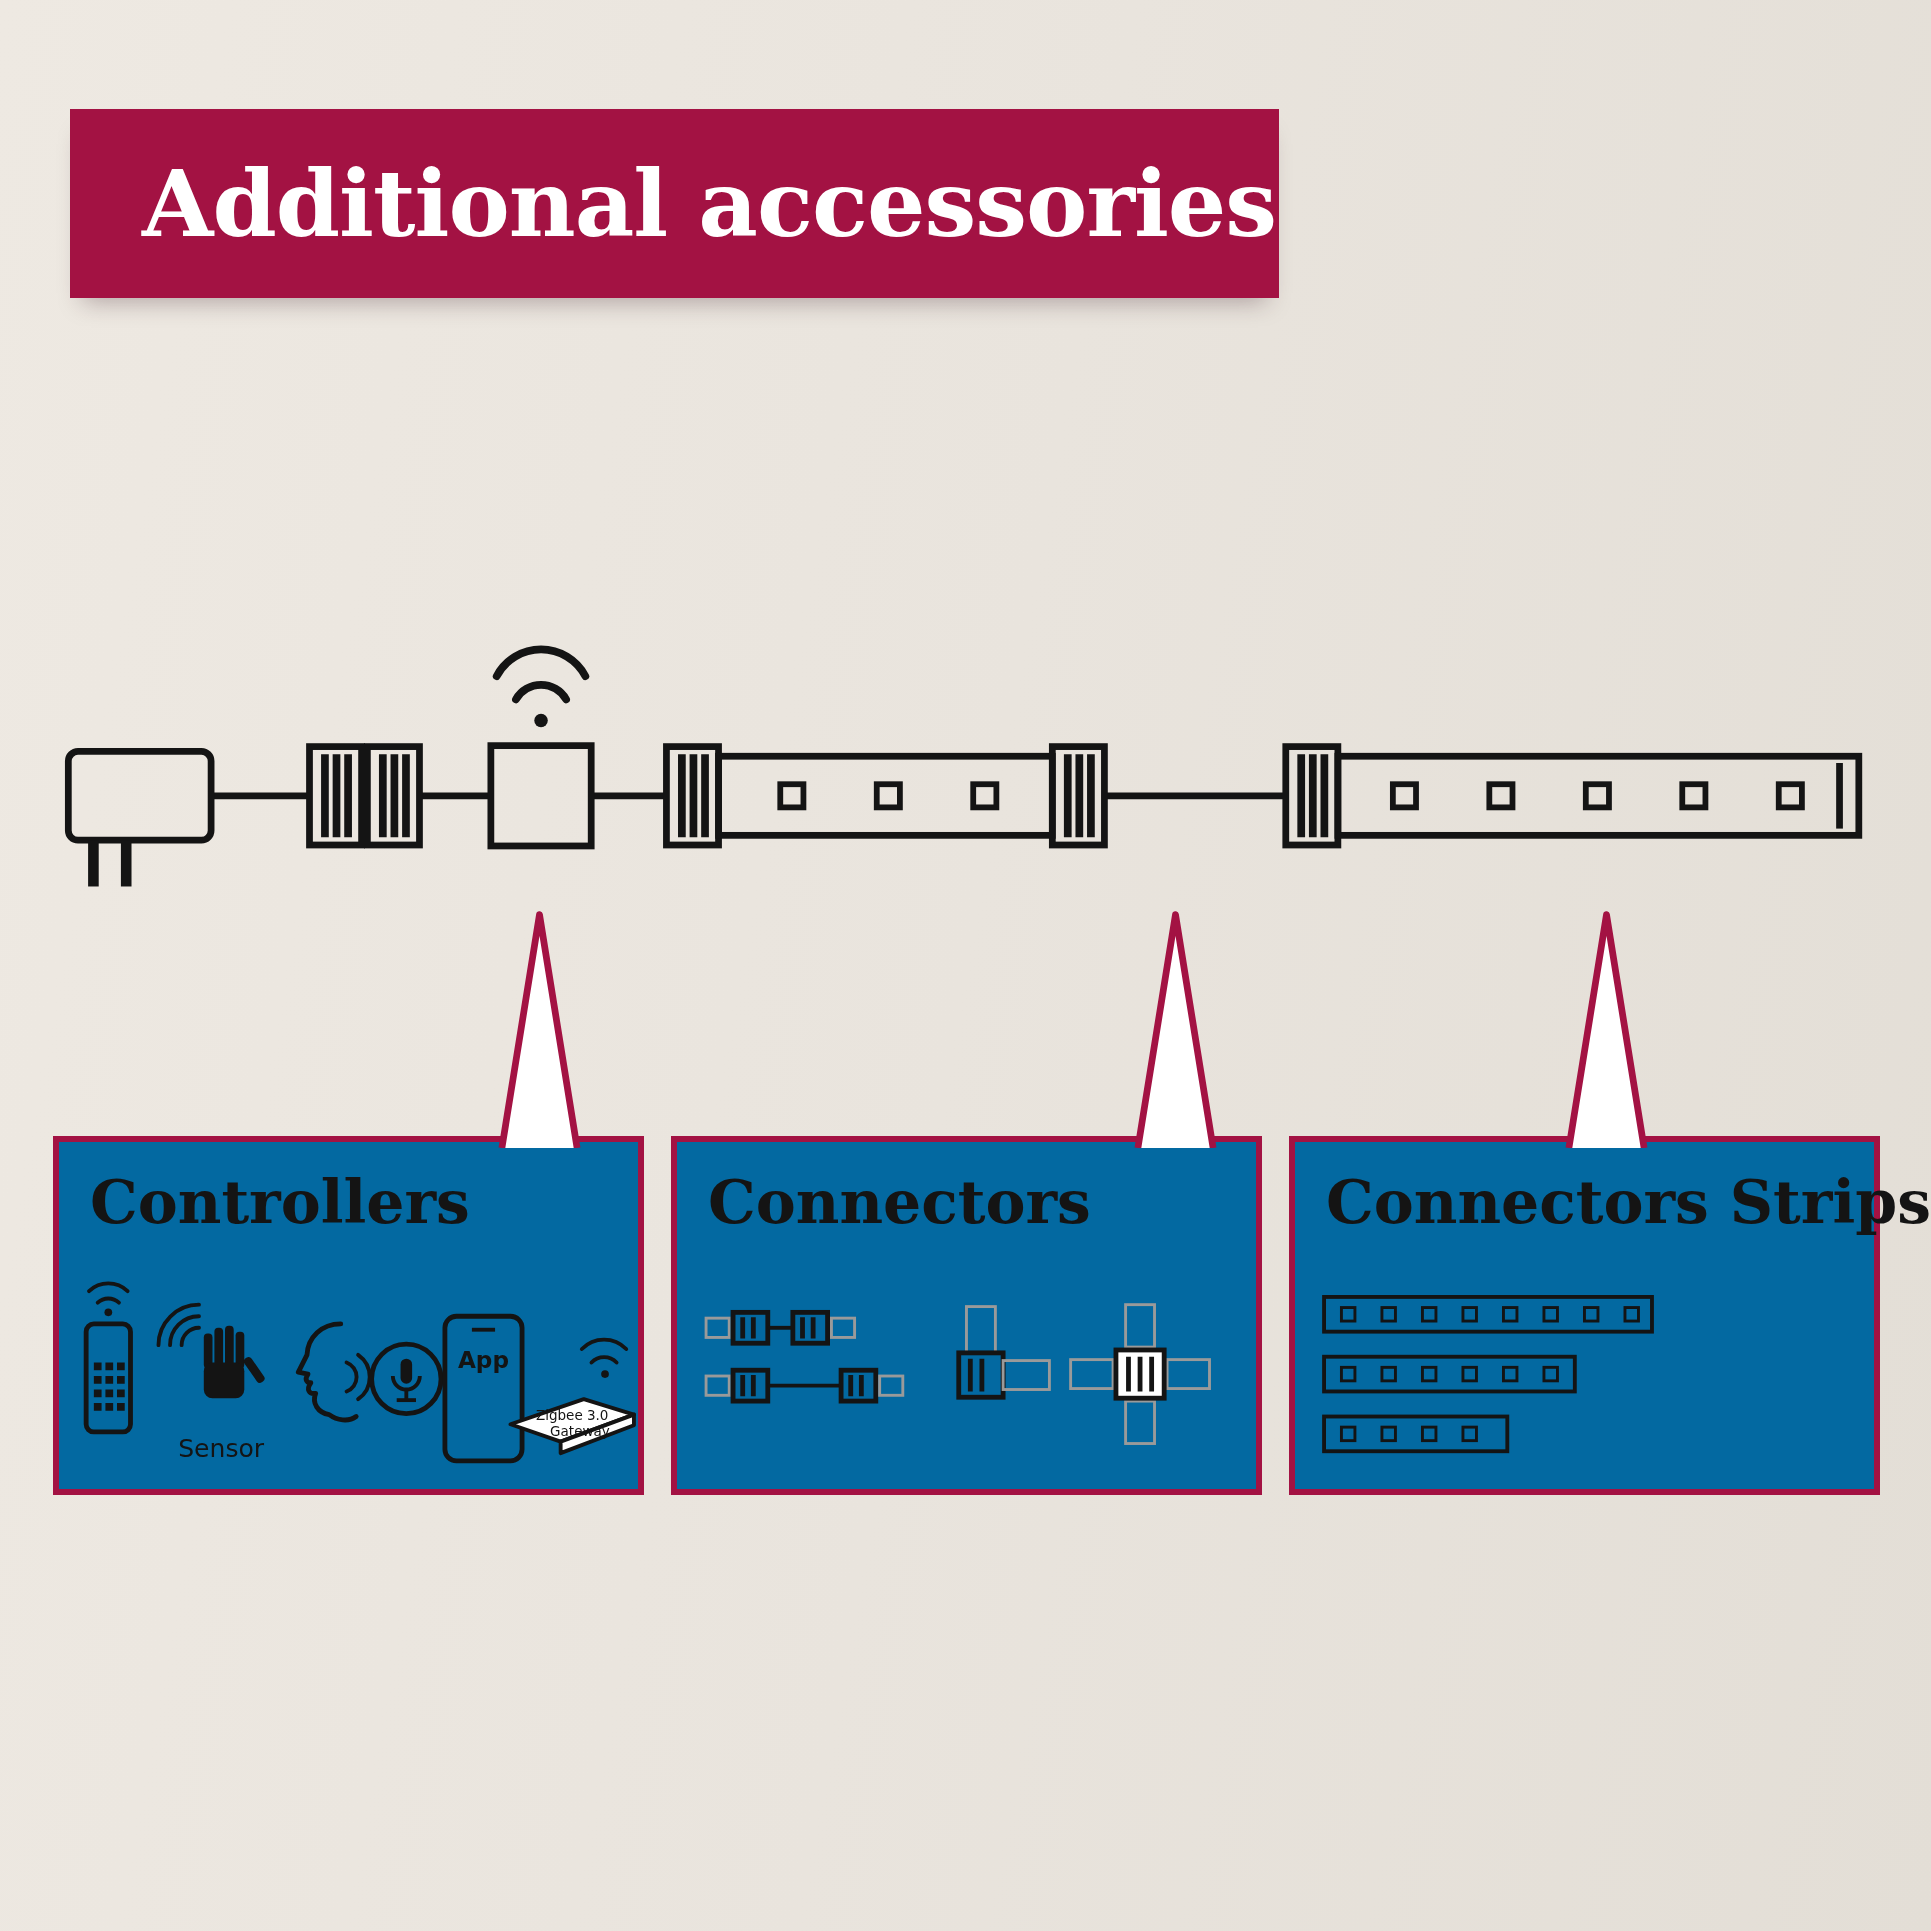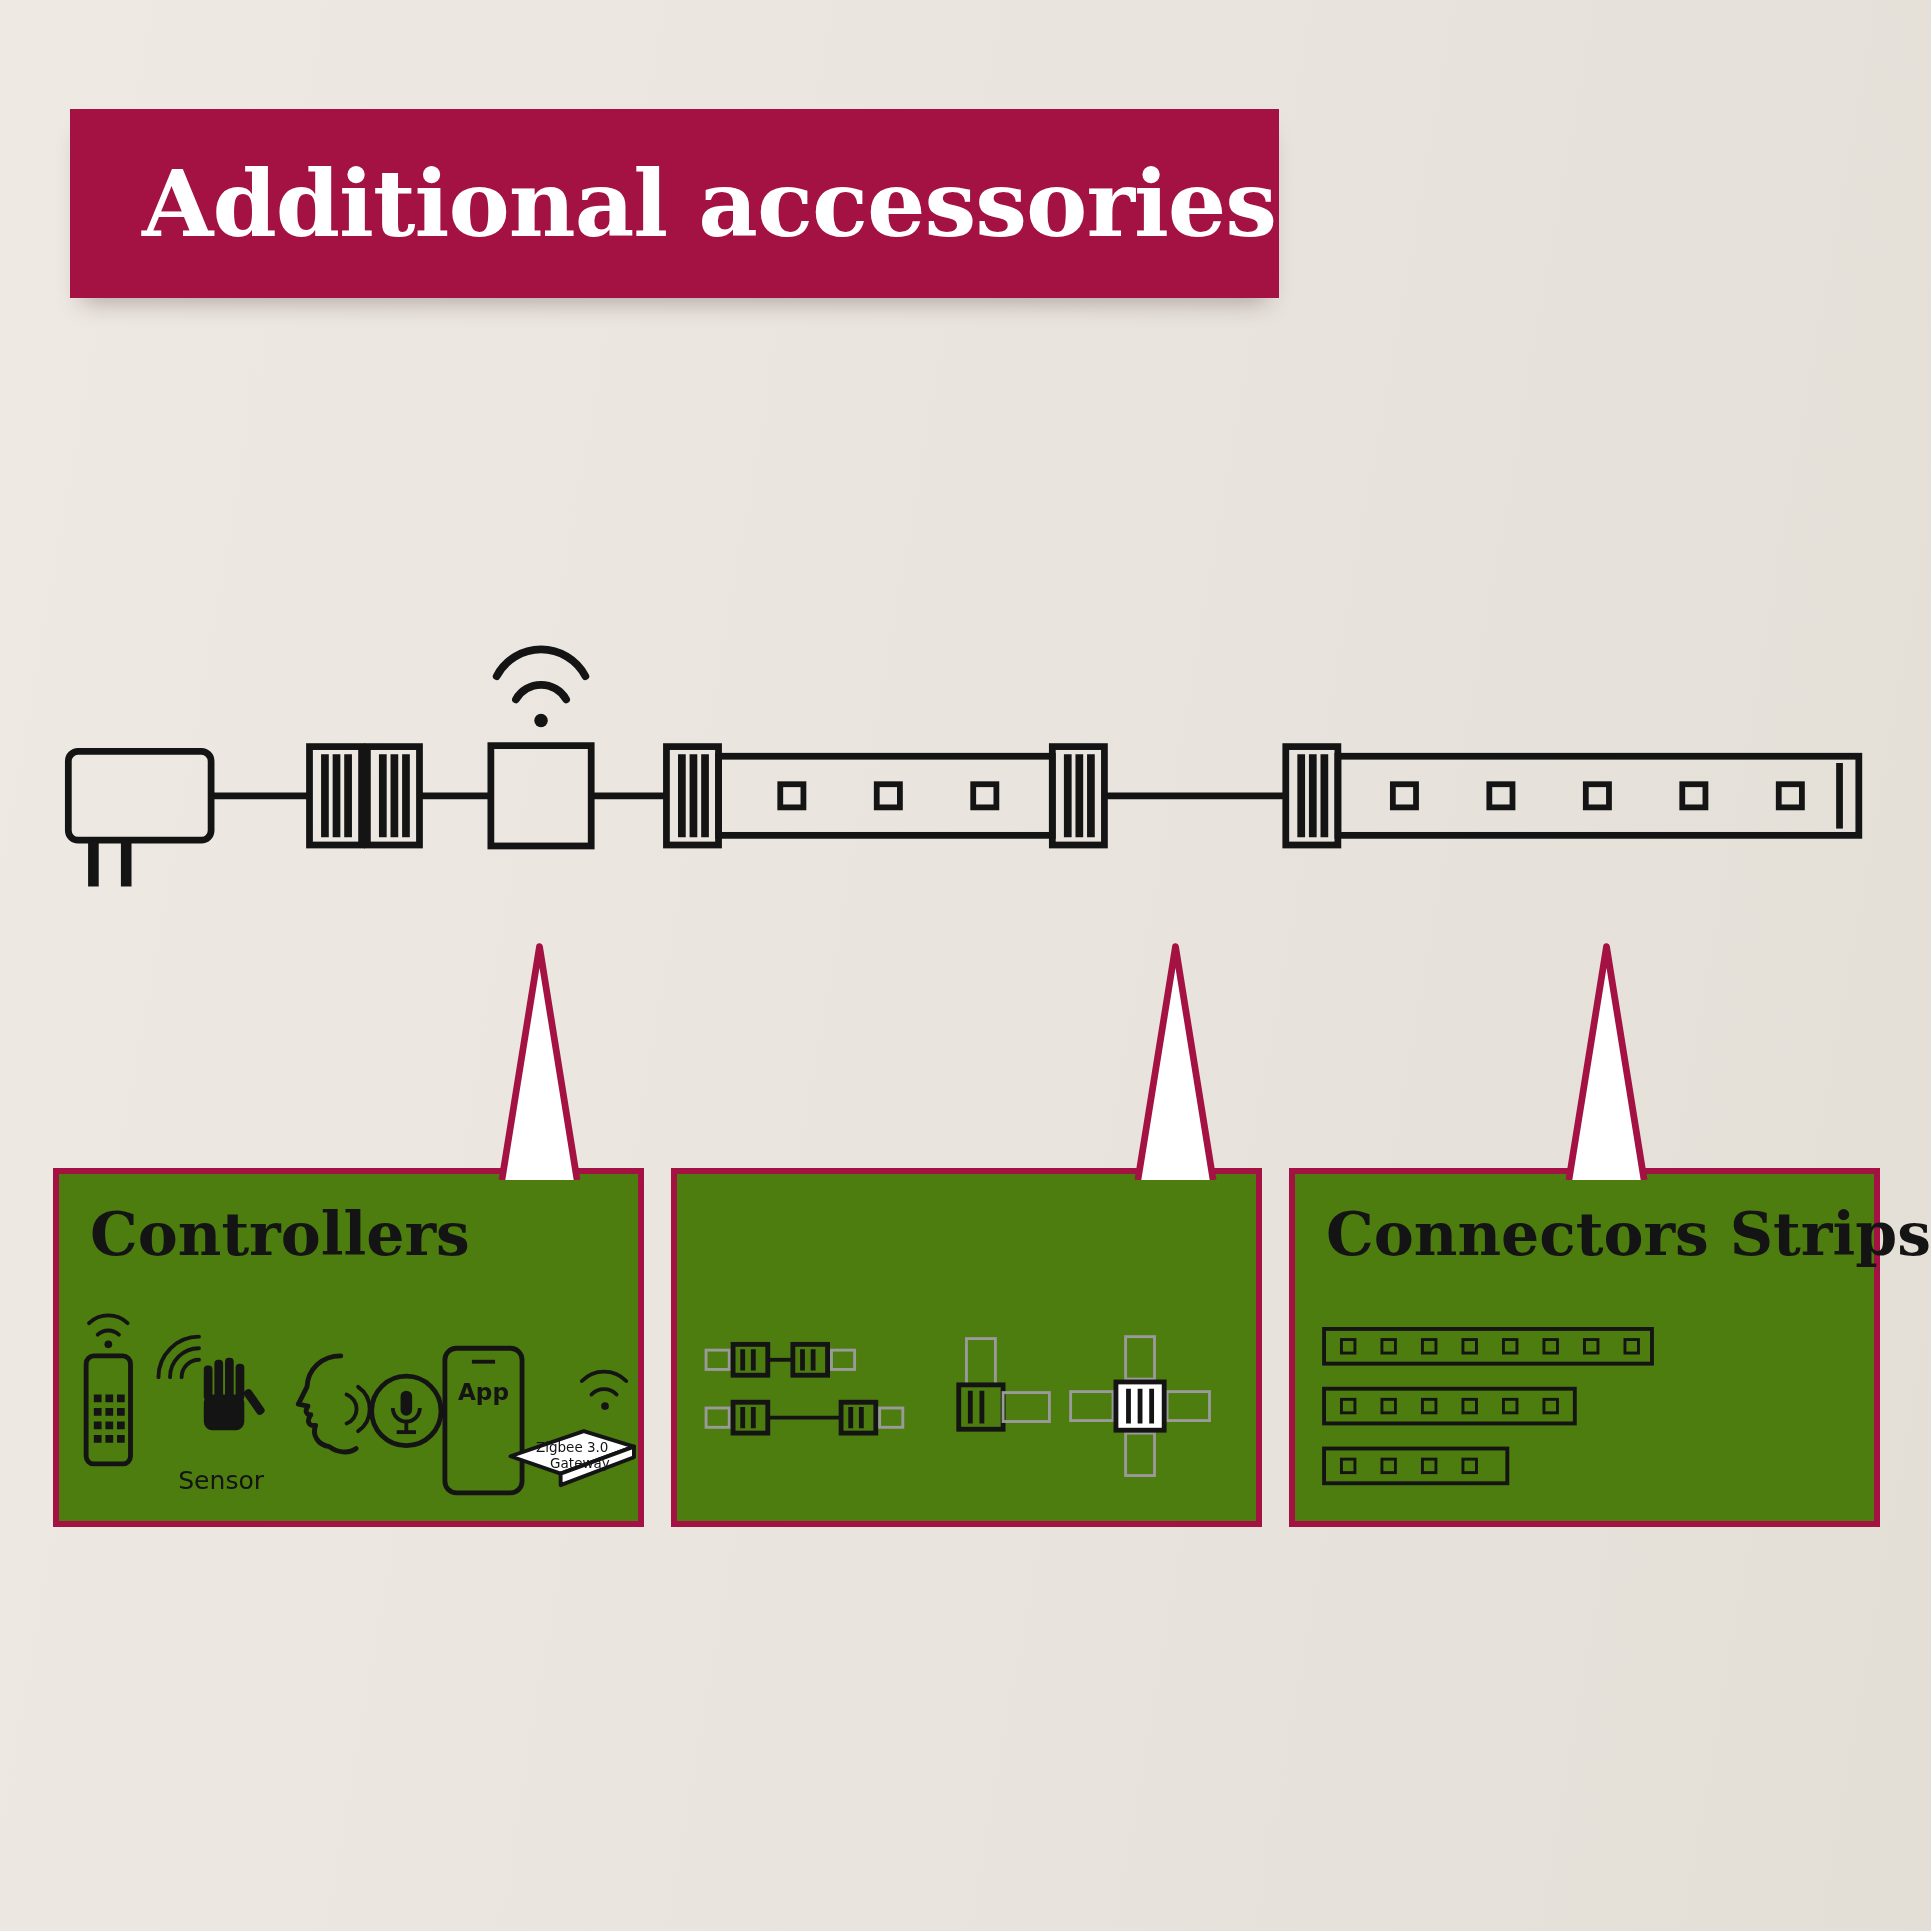--- a/index.html
+++ b/index.html
@@ -14,22 +14,22 @@
     position:absolute; left:70px; top:109px; width:1209px; height:189px;
     background:#a31243; display:flex; align-items:center; padding-left:72px;
     box-shadow:0 15.4px 23px -11.6px rgba(60,30,40,.35);
   }
   .banner h1{
     font-family:"DejaVu Serif", serif; font-weight:700;
     font-size:92px; color:#ffffff; letter-spacing:-1px; white-space:nowrap;
   }
   .diagram-wrap{ position:absolute; left:0; top:599px; width:1931px; height:328px; }
   .callout{
-    position:absolute; top:1168px; height:359px; width:591px;
-    background:#4d7c0f; border:6.8px solid #a31243;
+    position:absolute; top:1136px; height:359px; width:591px;
+    background:#0369a1; border:6.8px solid #a31243;
   }
   .callout .spike{ position:absolute; top:-237px; z-index:2; }
   .callout h2{
     font-family:"DejaVu Serif", serif; font-weight:700;
     font-size:60px; color:#141414; padding:25px 0 0 31px; white-space:nowrap;
   }
   .callout .icons{ position:absolute; left:0; bottom:3.9px; }
   #box-controllers{ left:53px; }
   #box-connectors{ left:671px; }
   #box-extensions{ left:1289px; }
@@ -175,20 +175,21 @@
       <text x="532" y="158" font-size="14" font-family="DejaVu Sans, sans-serif" fill="#141414" text-anchor="middle">Zigbee 3.0</text>
       <text x="540" y="174" font-size="14" font-family="DejaVu Sans, sans-serif" fill="#141414" text-anchor="middle">Gateway</text>
     </g>
   </svg>
 </div>
 
 <div class="callout" id="box-connectors">
   <svg class="spike" style="left:454px" width="89" height="243" viewBox="0 0 92 252">
     <path d="M7 252 L46 10 L85 252" fill="#ffffff" stroke="#a31243" stroke-width="7" stroke-linejoin="round"></path>
   </svg>
+  <h2>Connectors</h2>
   <svg class="icons" width="577" height="217" viewBox="0 0 598 225">
 
     <g>
       <rect x="30" y="52" width="24" height="20" fill="none" stroke="#9a9a9a" stroke-width="3"></rect>
       <rect x="58" y="46" width="36" height="32" fill="none" stroke="#141414" stroke-width="5"></rect>
       <path d="M68 51 V73 M79 51 V73" stroke="#141414" stroke-width="5" fill="none"></path>
       <line x1="94" y1="62" x2="120" y2="62" stroke="#141414" stroke-width="4"></line>
       <rect x="120" y="46" width="36" height="32" fill="none" stroke="#141414" stroke-width="5"></rect>
       <path d="M130 51 V73 M141 51 V73" stroke="#141414" stroke-width="5" fill="none"></path>
       <rect x="160" y="52" width="24" height="20" fill="none" stroke="#9a9a9a" stroke-width="3"></rect>

